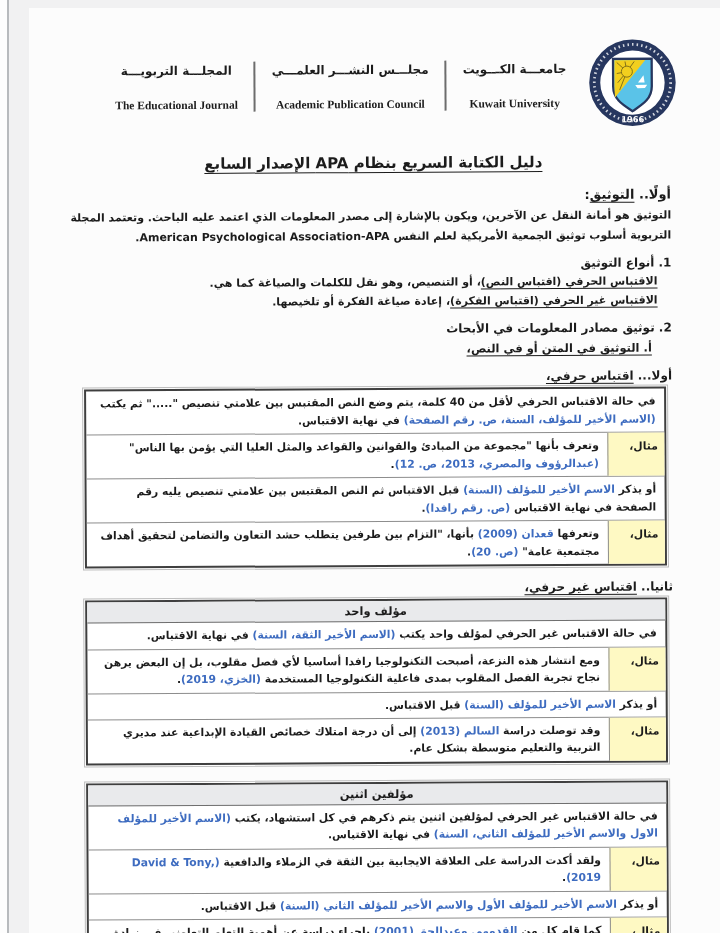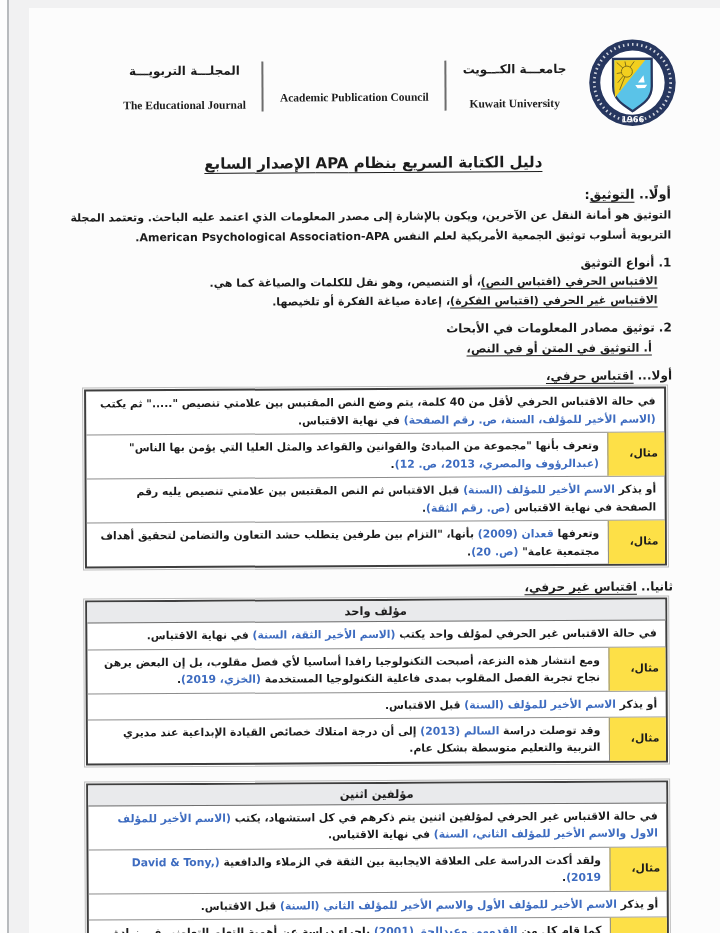--- a/index.html
+++ b/index.html
@@ -56,22 +56,22 @@
   }
   .thead{
     background:#e9eaec;text-align:center;font-size:11.5px;
     padding:3px 4px;border-bottom:1.5px solid #6f6f6f;
   }
   .trow{display:flex;align-items:stretch;}
   .trow + .trow{border-top:1px solid #8d8d8d;}
   .cell{font-size:10.8px;line-height:1.62;padding:4px 8px;text-align:right;}
   .cell.body{flex:1;}
   .cell.label{
-    flex:0 0 44px;background:#fde047;border-left:1px solid #8d8d8d;
-    padding:12px 6px;
+    flex:0 0 44px;background:#fef9c3;border-left:1px solid #8d8d8d;
+    padding:5px 6px;
   }
   .blue{color:#3e6cc0;}
   .ul{text-decoration:underline;text-underline-offset:3px;}
 
   .spacer-sm{height:8px;}
 </style>
 </head>
 <body>
 
 <div class="edge-white"></div>
@@ -101,20 +101,21 @@
           <path d="M53,52.5 h13 l-2.5,3.5 h-8 z" fill="#ffffff"></path>
           <text x="50" y="93" text-anchor="middle" font-size="9" fill="#ffffff" font-family="DejaVu Sans, sans-serif">1966</text>
         </svg>
       </div>
       <div class="org-col">
         <div class="org-ar">جامعـــة الكـــويت</div>
         <div class="org-en">Kuwait University</div>
       </div>
       <div class="vdiv"></div>
       <div class="org-col">
+        <div class="org-ar">مجلـــس النشـــر العلمـــي</div>
         <div class="org-en">Academic Publication Council</div>
       </div>
       <div class="vdiv"></div>
       <div class="org-col">
         <div class="org-ar">المجلـــة التربويـــة</div>
         <div class="org-en">The Educational Journal</div>
       </div>
     </div>
 
     <div class="doc-title">دليل الكتابة السريع بنظام APA الإصدار السابع</div>
@@ -132,21 +133,21 @@
     <div class="tbl-caption"><span>أولا... </span><span class="ul">اقتباس حرفي،</span></div>
     <div class="doc-table">
       <div class="trow">
         <div class="cell body"><span>في حالة الاقتباس الحرفي لأقل من 40 كلمة، يتم وضع النص المقتبس بين علامتي تنصيص "....." ثم يكتب </span><span class="blue">(الاسم الأخير للمؤلف، السنة، ص. رقم الصفحة)</span><span> في نهاية الاقتباس.</span></div>
       </div>
       <div class="trow">
         <div class="cell label">مثال،</div>
         <div class="cell body"><span>وتعرف بأنها "مجموعة من المبادئ والقوانين والقواعد والمثل العليا التي يؤمن بها الناس" </span><span class="blue">(عبدالرؤوف والمصري، 2013، ص. 12)</span><span>.</span></div>
       </div>
       <div class="trow">
-        <div class="cell body"><span>أو يذكر </span><span class="blue">الاسم الأخير للمؤلف (السنة)</span><span> قبل الاقتباس ثم النص المقتبس بين علامتي تنصيص يليه رقم الصفحة في نهاية الاقتباس </span><span class="blue">(ص. رقم الثقة)</span><span>.</span></div>
+        <div class="cell body"><span>أو يذكر </span><span class="blue">الاسم الأخير للمؤلف (السنة)</span><span> قبل الاقتباس ثم النص المقتبس بين علامتي تنصيص يليه رقم الصفحة في نهاية الاقتباس </span><span class="blue">(ص. رقم رافدا)</span><span>.</span></div>
       </div>
       <div class="trow">
         <div class="cell label">مثال،</div>
         <div class="cell body"><span>وتعرفها </span><span class="blue">قعدان (2009)</span><span> بأنها، "التزام بين طرفين يتطلب حشد التعاون والتضامن لتحقيق أهداف مجتمعية عامة" </span><span class="blue">(ص. 20)</span><span>.</span></div>
       </div>
     </div>
 
     <div class="tbl-caption"><span>ثانيا.. </span><span class="ul">اقتباس غير حرفي،</span></div>
 
     <div class="doc-table">

